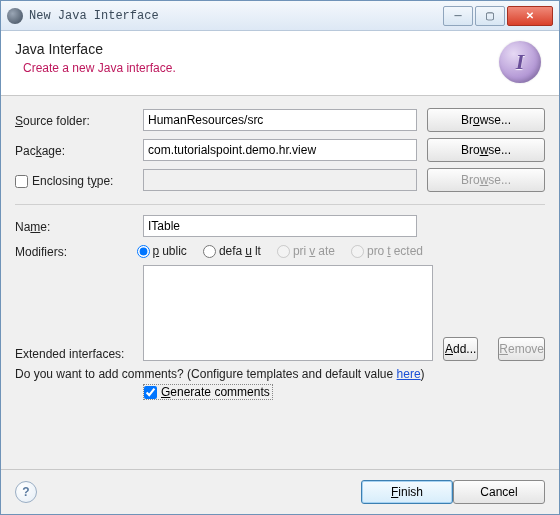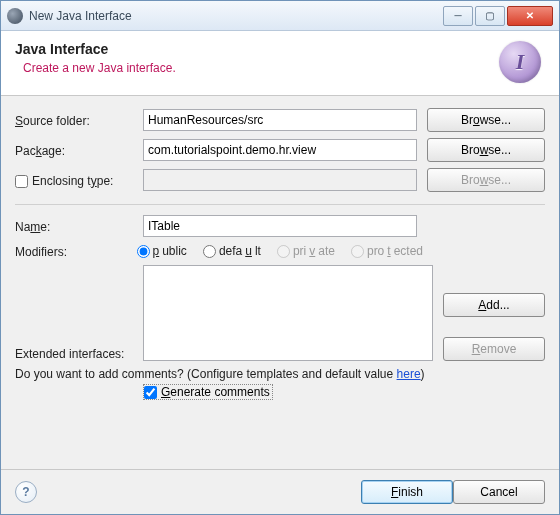--- a/index.html
+++ b/index.html
@@ -30,20 +30,21 @@
   .titlebar .app-icon {
     width: 16px; height: 16px;
     border-radius: 50%;
     background: radial-gradient(circle at 35% 35%, #9aa6b5, #3d4a5a);
     margin-right: 6px;
   }
   .titlebar .title {
     flex: 1;
     color: #3a4a5a;
     font-size: 12px;
+    font-family: Liberation Mono, monospace;
   }
   .winbtns { display:flex; gap:0; }
   .winbtn {
     width: 30px; height: 20px;
     border: 1px solid #8fa5bd;
     background: linear-gradient(#f2f7fc,#d8e6f3);
     display:flex; align-items:center; justify-content:center;
     font-size: 10px;
     color:#2c3e50;
     border-radius: 2px;
@@ -59,21 +60,21 @@
   .banner {
     background: #fff;
     border-bottom: 1px solid #c8c8c8;
     padding: 10px 14px 12px 14px;
     display: flex;
     align-items: flex-start;
   }
   .banner-text { flex:1; }
   .banner h1 {
     font-size: 14px;
-    font-weight: bold;
+    font-weight: normal;
     color: #222;
     margin-bottom: 4px;
   }
   .banner p { font-size: 12px; color: #be185d; padding-left: 8px;}
   .banner-icon {
     width: 42px; height: 42px;
     border-radius: 50%;
     background: radial-gradient(circle at 35% 30%, #e6d9f4, #b59ad6 60%, #8a6fb5);
     display:flex; align-items:center; justify-content:center;
     box-shadow: inset -2px -2px 4px rgba(0,0,0,0.15), 0 0 2px rgba(0,0,0,0.15);
@@ -124,21 +125,21 @@
   hr.sep { border:none; border-top:1px solid #d0d0d0; margin: 6px 0 10px 0; }
   .radios { display:flex; gap:16px; align-items:center; }
   .radios label { display:flex; align-items:center; gap:3px; color:#222; }
   .radios .disabled { color:#9a9a9a; }
   .listbox {
     flex:1;
     border: 1px solid #abadb3;
     background:#fff;
     height: 96px;
   }
-  .btn-stack { width:102px; margin-left:10px; display:flex; flex-direction:column; gap:20px; }
+  .btn-stack { width:102px; margin-left:10px; display:flex; flex-direction:row; gap:20px; }
   .comments-row { color:#222; }
   .comments-row a { color:#1a4fd6; text-decoration: underline; }
   .genrow { padding-left: 128px; margin-top:4px; }
   .genrow label { border:1px dotted #888; padding: 0 2px 0 0; }
   .gencb { margin-right:4px; }
   .footer {
     border-top: 1px solid #c8c8c8;
     padding: 10px 14px;
     display:flex;
     align-items:center;

